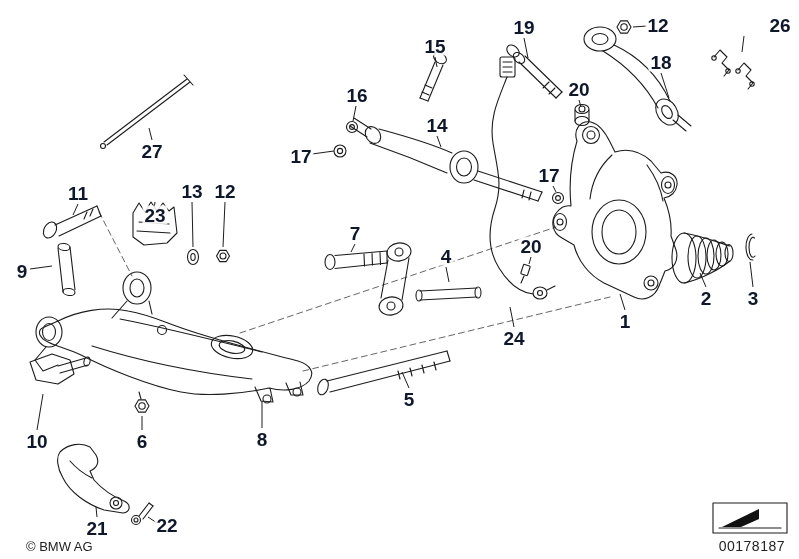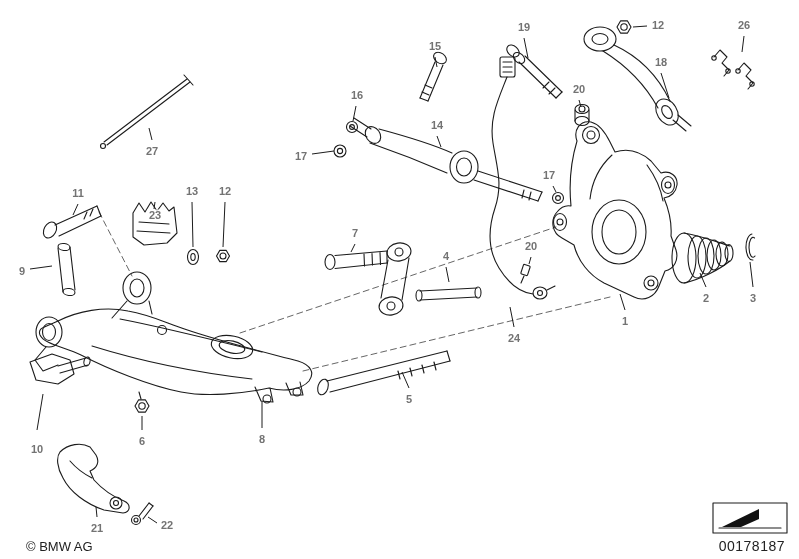--- a/index.html
+++ b/index.html
@@ -7,21 +7,21 @@
     position:relative;width:799px;height:559px;background:#fff;overflow:hidden;
     font-family:"Liberation Sans",sans-serif;
   }
   .artwork,.leaders{position:absolute;left:0;top:0;width:799px;height:559px;}
   .artwork *{stroke:#1c1c1c;fill:none;stroke-width:1.1;stroke-linecap:round;stroke-linejoin:round;}
   .artwork .fill{fill:#111;stroke:none;}
   .artwork .dash line{stroke:#555;stroke-width:0.9;stroke-dasharray:6 4;}
   .leaders line{stroke:#1c1c1c;stroke-width:1;}
   .callout{
     position:absolute;transform:translate(-50%,-50%);
-    font-weight:bold;font-size:11px;color:#737373;line-height:1;
+    font-weight:bold;font-size:19px;color:#0f172a;line-height:1;
     background:rgba(255,255,255,0.85);padding:0 2px;white-space:nowrap;
   }
   .footer-text{position:absolute;color:#222;font-size:13px;}
   .copyright{left:26px;bottom:5px;}
   .diagram-id{right:14px;bottom:5px;font-size:14px;letter-spacing:0.5px;}
 </style>
 </head>
 <body>
 
 <div class="stage">
@@ -319,21 +319,21 @@
       <line x1="37" y1="430" x2="43" y2="394"></line>
       <line x1="142" y1="430" x2="142" y2="416"></line>
       <line x1="262" y1="428" x2="262" y2="401"></line>
       <line x1="97" y1="517" x2="96" y2="507"></line>
       <line x1="157" y1="523" x2="148" y2="517"></line>
     </svg>
 
   <div id="callouts-layer">
       <span class="callout" style="left: 524px; top: 27px;">19</span>
       <span class="callout" style="left: 658px; top: 25px;">12</span>
-      <span class="callout" style="left: 744px; top: 25px;">26</span>
+      <span class="callout" style="left: 780px; top: 25px;">26</span>
       <span class="callout" style="left: 435px; top: 46px;">15</span>
       <span class="callout" style="left: 661px; top: 62px;">18</span>
       <span class="callout" style="left: 579px; top: 89px;">20</span>
       <span class="callout" style="left: 357px; top: 95px;">16</span>
       <span class="callout" style="left: 437px; top: 125px;">14</span>
       <span class="callout" style="left: 301px; top: 156px;">17</span>
       <span class="callout" style="left: 152px; top: 151px;">27</span>
       <span class="callout" style="left: 549px; top: 175px;">17</span>
       <span class="callout" style="left: 78px; top: 193px;">11</span>
       <span class="callout" style="left: 155px; top: 191px; margin-top: 24px;">23</span>
@@ -341,21 +341,21 @@
       <span class="callout" style="left: 225px; top: 191px;">12</span>
       <span class="callout" style="left: 22px; top: 271px;">9</span>
       <span class="callout" style="left: 355px; top: 233px;">7</span>
       <span class="callout" style="left: 446px; top: 256px;">4</span>
       <span class="callout" style="left: 531px; top: 246px;">20</span>
       <span class="callout" style="left: 625px; top: 321px;">1</span>
       <span class="callout" style="left: 706px; top: 298px;">2</span>
       <span class="callout" style="left: 753px; top: 298px;">3</span>
       <span class="callout" style="left: 514px; top: 338px;">24</span>
       <span class="callout" style="left: 409px; top: 399px;">5</span>
-      <span class="callout" style="left: 37px; top: 441px; margin-top: 8px;">10</span>
+      <span class="callout" style="left: 37px; top: 441px;">10</span>
       <span class="callout" style="left: 142px; top: 441px;">6</span>
       <span class="callout" style="left: 262px; top: 439px;">8</span>
       <span class="callout" style="left: 97px; top: 528px;">21</span>
       <span class="callout" style="left: 167px; top: 525px;">22</span>
     </div>
 
   <div class="footer-text copyright">© BMW AG</div>
   <div class="footer-text diagram-id">00178187</div>
 
 </div>

